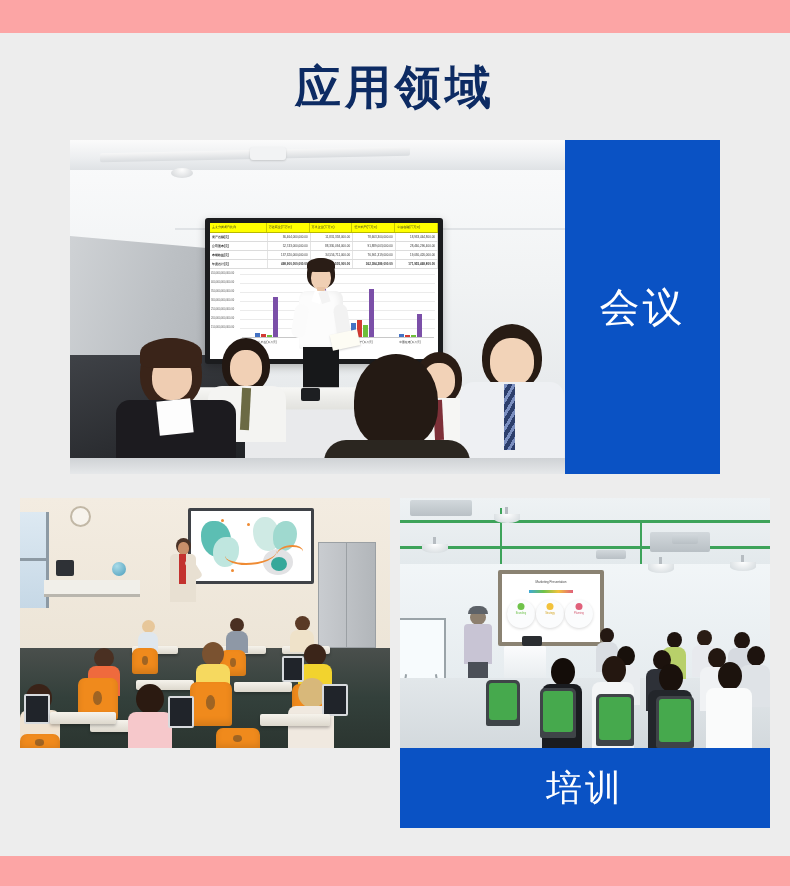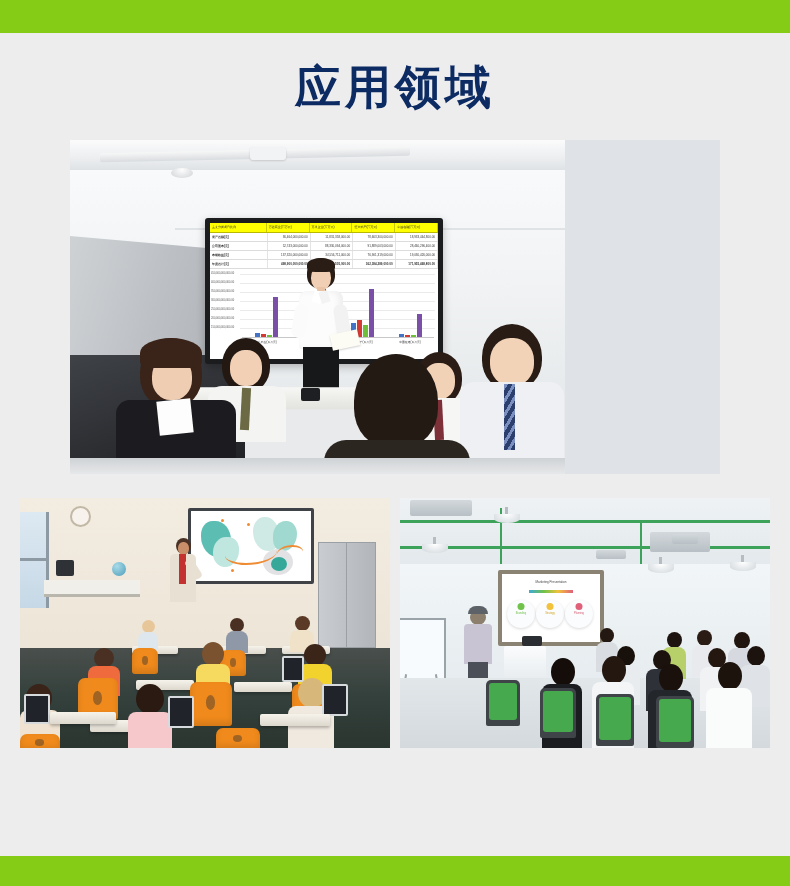--- a/index.html
+++ b/index.html
@@ -10,21 +10,21 @@
   body {
     width: 790px;
     height: 886px;
     font-family: "Liberation Sans", "DejaVu Sans", sans-serif;
     overflow: hidden;
   }
   .page {
     position: relative;
     width: 790px;
     height: 886px;
-    background: #84cc16;
+    background: #fca5a5;
   }
   .bg-band {
     position: absolute;
     left: 0;
     top: 33px;
     width: 790px;
     height: 823px;
     background: #ededed;
   }
 
@@ -479,20 +479,21 @@
           <div class="body"></div>
           <div class="shirt"></div>
       </div>
       <div class="person pc">
         <div class="head"></div>
           <div class="body"></div>
       </div>
       <div class="mr-floor"></div>
     </div>
 
+    <div class="hero-label">会议</div>
   </div>
 
   <div class="row2">
 
     <div class="card">
       <div class="card-photo">
         <div class="cl-wall"></div>
         <div class="cl-window"></div>
         <div class="cl-window-bar"></div>
         <div class="cl-clock"></div>
@@ -694,15 +695,16 @@
         <div class="aud" style="left:306px;top:164px;width:46px;height:88px">
           <div class="ah" style="left:12px;top:0;width:24px;height:28px;background:#1c130d"></div>
           <div class="ab" style="left:0;top:26px;width:46px;height:62px;background:#fafbfb"></div>
         </div>
 
         <div class="grchair" style="left:86px;top:182px;width:34px;height:46px"></div>
         <div class="grchair" style="left:140px;top:190px;width:36px;height:50px"></div>
         <div class="grchair" style="left:196px;top:196px;width:38px;height:52px"></div>
         <div class="grchair" style="left:256px;top:198px;width:38px;height:52px"></div>
       </div>
+      <div class="card-label">培训</div>
     </div>
   </div>
 </div>
 
 </body></html>

